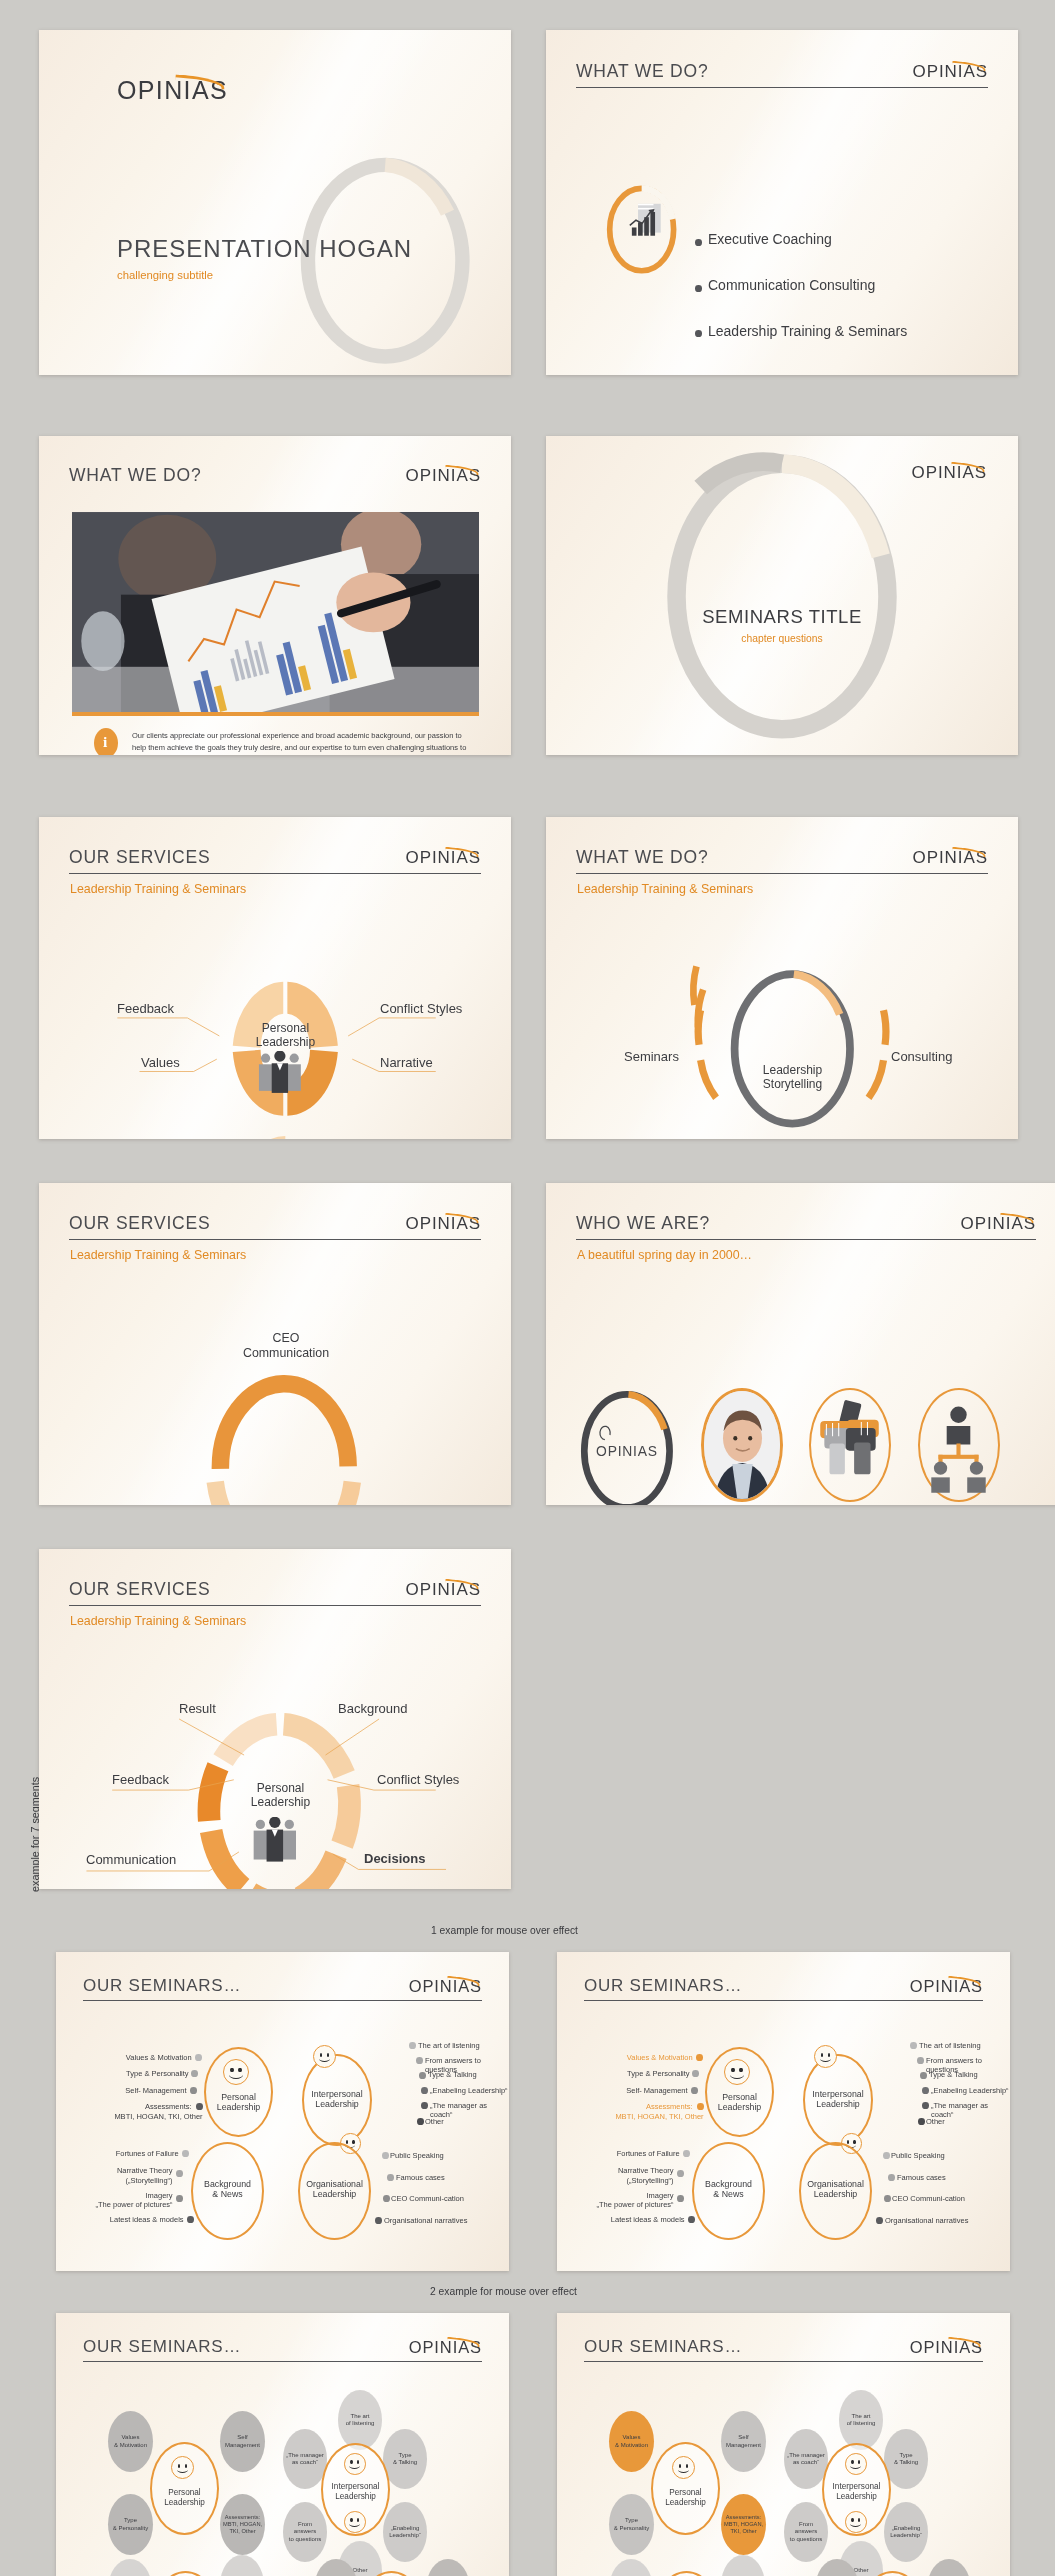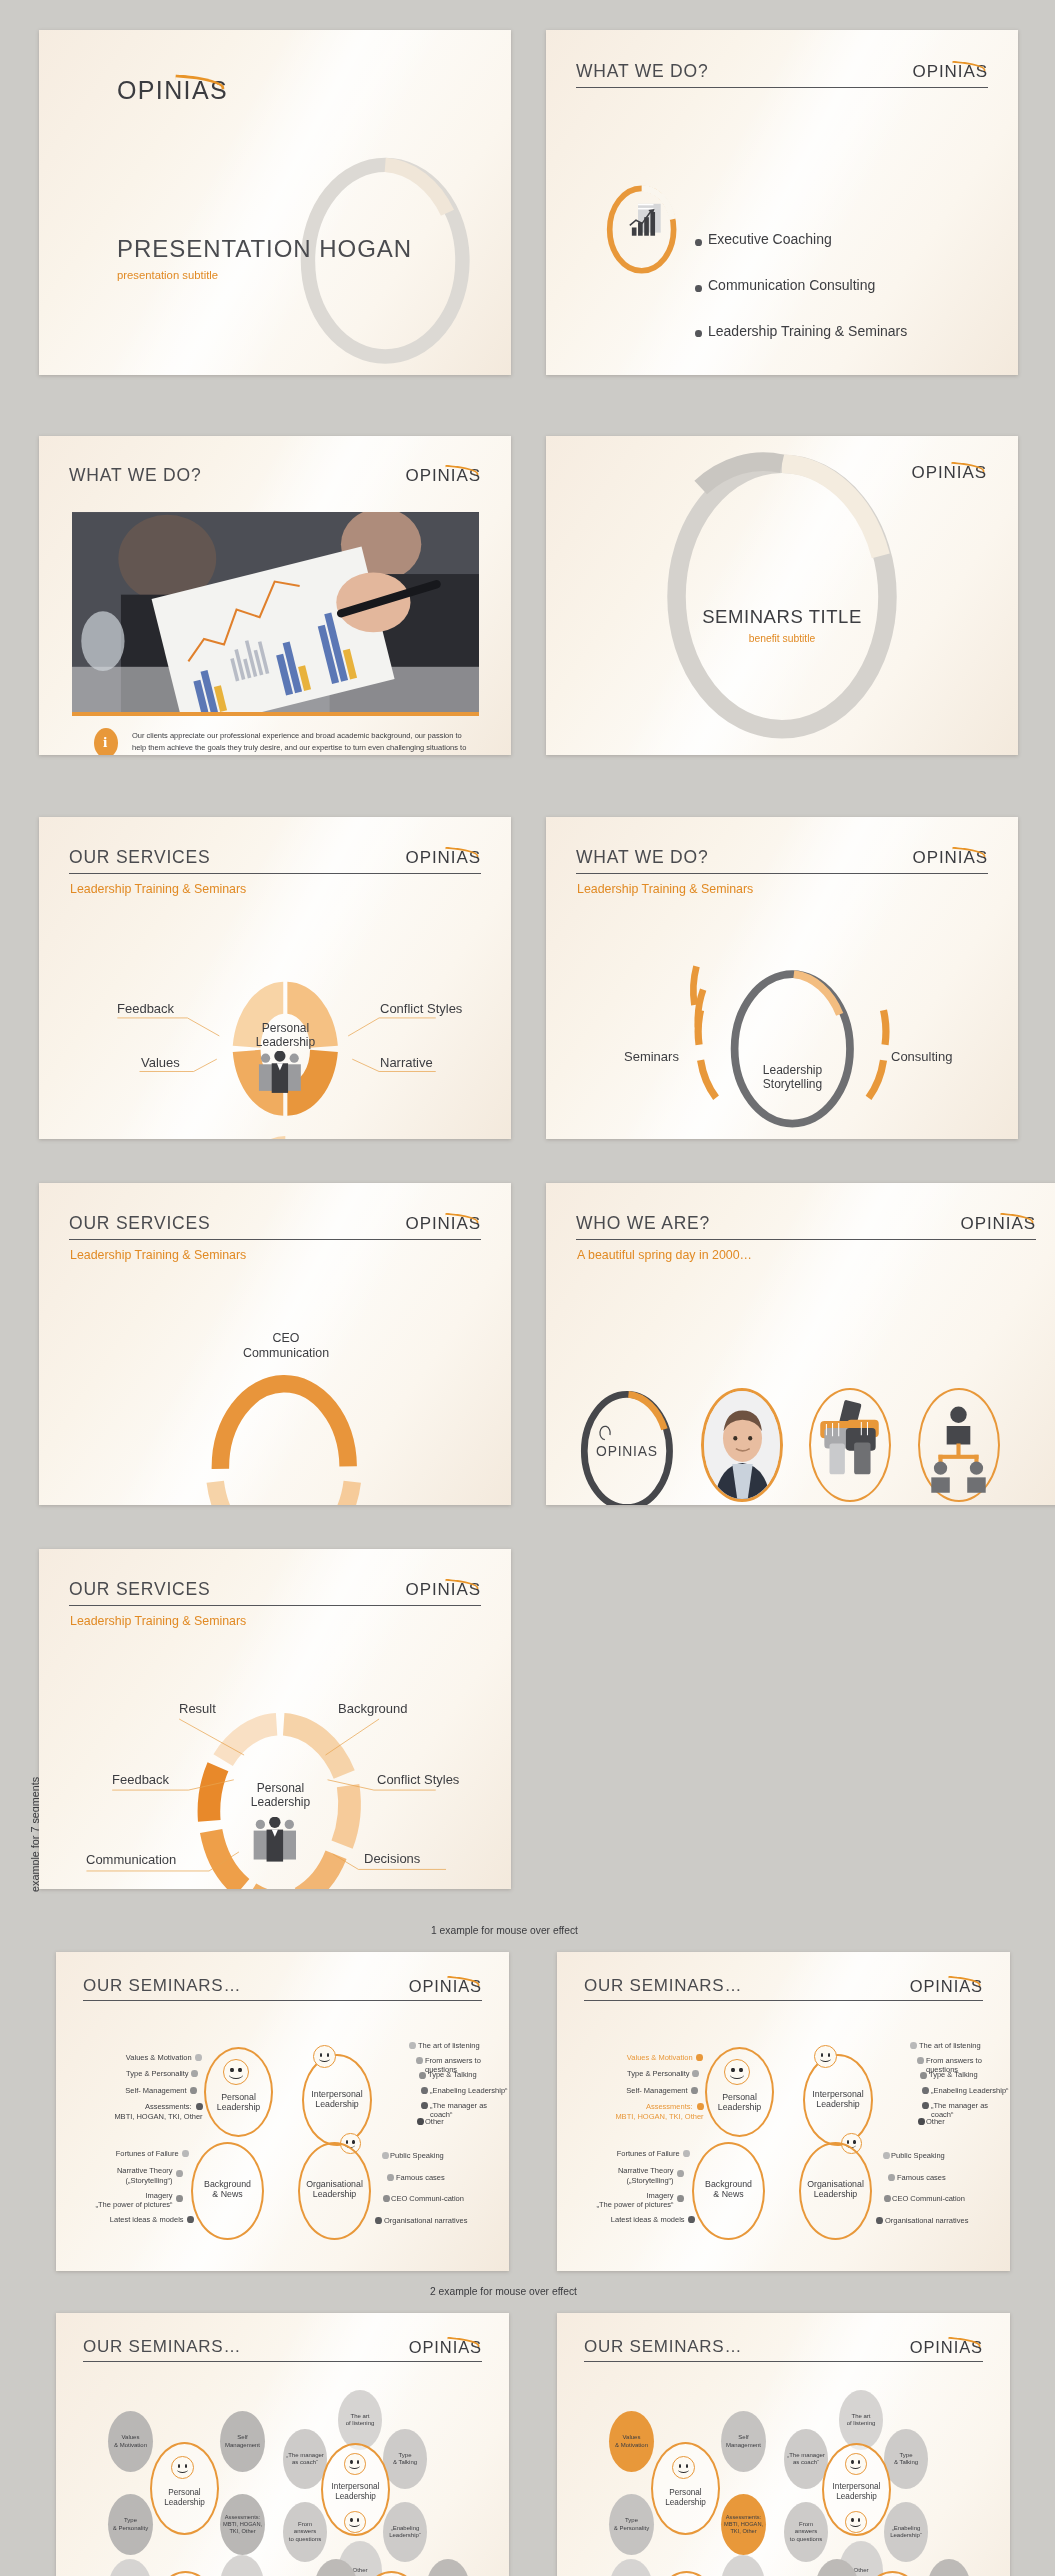--- a/index.html
+++ b/index.html
@@ -78,21 +78,21 @@
     <div class="logo" style="left:78px;top:46px;font-size:25px;">
       <span class="tick">OPINIAS</span>
     </div>
 
     <svg width="472" height="345" style="position:absolute;left:0;top:0;" viewBox="0 0 916 670">
       <ellipse cx="672" cy="448" rx="150" ry="186" fill="none" stroke="#dcd9d4" stroke-width="28"></ellipse>
       <path d="M672 262 A150 186 0 0 1 793 355" fill="none" stroke="#f0e6d8" stroke-width="28"></path>
     </svg>
 
     <div style="position:absolute;left:78px;top:205px;font-size:24px;color:#4a4b4f;letter-spacing:.04em;">PRESENTATION HOGAN</div>
-    <div style="position:absolute;left:78px;top:239px;font-size:11.3px;color:#e18a24;">presentation subtitle</div>
+    <div style="position:absolute;left:78px;top:239px;font-size:11.3px;color:#e18a24;">challenging subtitle</div>
   </div>
 </div>
 
 <div class="slide" style="left:546px;top:30px;width:472px;height:345px;">
   <div class="inner">
     <div class="hdr" style="left:30px;right:30px;top:31px;">
       <div class="title" style="font-size:17.5px;">WHAT WE DO?</div>
       <div class="logo" style="position:relative;font-size:17px;">
         <span class="tick">OPINIAS</span>
       </div>
@@ -188,21 +188,21 @@
       <span class="tick">OPINIAS</span>
     </div>
 
     <svg width="472" height="319" style="position:absolute;left:0;top:0;" viewBox="0 0 916 620">
       <ellipse cx="458" cy="312" rx="205" ry="258" fill="none" stroke="#d5d2cd" stroke-width="36"></ellipse>
       <path d="M458 54 A205 258 0 0 1 650 233" fill="none" stroke="#f4ecdf" stroke-width="36"></path>
       <path d="M458 54 A205 258 0 0 0 300 100" fill="none" stroke="#c9c6c1" stroke-width="36"></path>
     </svg>
 
     <div class="center-lbl" style="left:0;right:0;top:170px;font-size:18.5px;letter-spacing:.03em;">SEMINARS TITLE</div>
-    <div class="center-lbl" style="left:0;right:0;top:197px;font-size:10.3px;color:#e18a24;">benefit subtitle</div>
+    <div class="center-lbl" style="left:0;right:0;top:197px;font-size:10.3px;color:#e18a24;">chapter questions</div>
   </div>
 </div>
 
 <div class="slide" style="left:39px;top:817px;width:472px;height:322px;">
   <div class="inner">
     <div class="hdr" style="left:30px;right:30px;top:30px;">
       <div class="title" style="font-size:17.5px;">OUR SERVICES</div>
       <div class="logo" style="position:relative;font-size:17px;">
         <span class="tick">OPINIAS</span>
       </div>
@@ -430,21 +430,21 @@
       <polyline points="92,625 330,625 388,588" fill="none" stroke="#e8a34e" stroke-width="1.4"></polyline>
       <polyline points="790,622 620,622 570,592" fill="none" stroke="#e8a34e" stroke-width="1.4"></polyline>
       <polyline points="370,712 420,712 455,666" fill="none" stroke="#e8a34e" stroke-width="1.4"></polyline>
     </svg>
 
     <div class="lbl" style="left:140px;top:152px;font-size:13px;">Result</div>
     <div class="lbl" style="left:299px;top:152px;font-size:13px;">Background</div>
     <div class="lbl" style="left:73px;top:223px;font-size:13px;">Feedback</div>
     <div class="lbl" style="left:338px;top:223px;font-size:13px;">Conflict Styles</div>
     <div class="lbl" style="left:47px;top:303px;font-size:13px;">Communication</div>
-    <div class="lbl" style="left:325px;top:302px;font-size:13px;">Decisions</div>
+    <div class="lbl" style="left:325px;top:302px;font-size:13px;font-weight:bold;">Decisions</div>
 
     <div class="center-lbl" style="left:190px;top:232px;width:103px;font-size:12px;">
       <div>Personal</div>
       <div>Leadership</div>
     </div>
 
     <svg width="62" height="52" style="position:absolute;left:210px;top:268px;" viewBox="0 0 120 100">
       <g fill="#9a9b9e">
             <circle cx="22" cy="14" r="9"></circle>
             <path d="M9 26h26v56H9z"></path>

